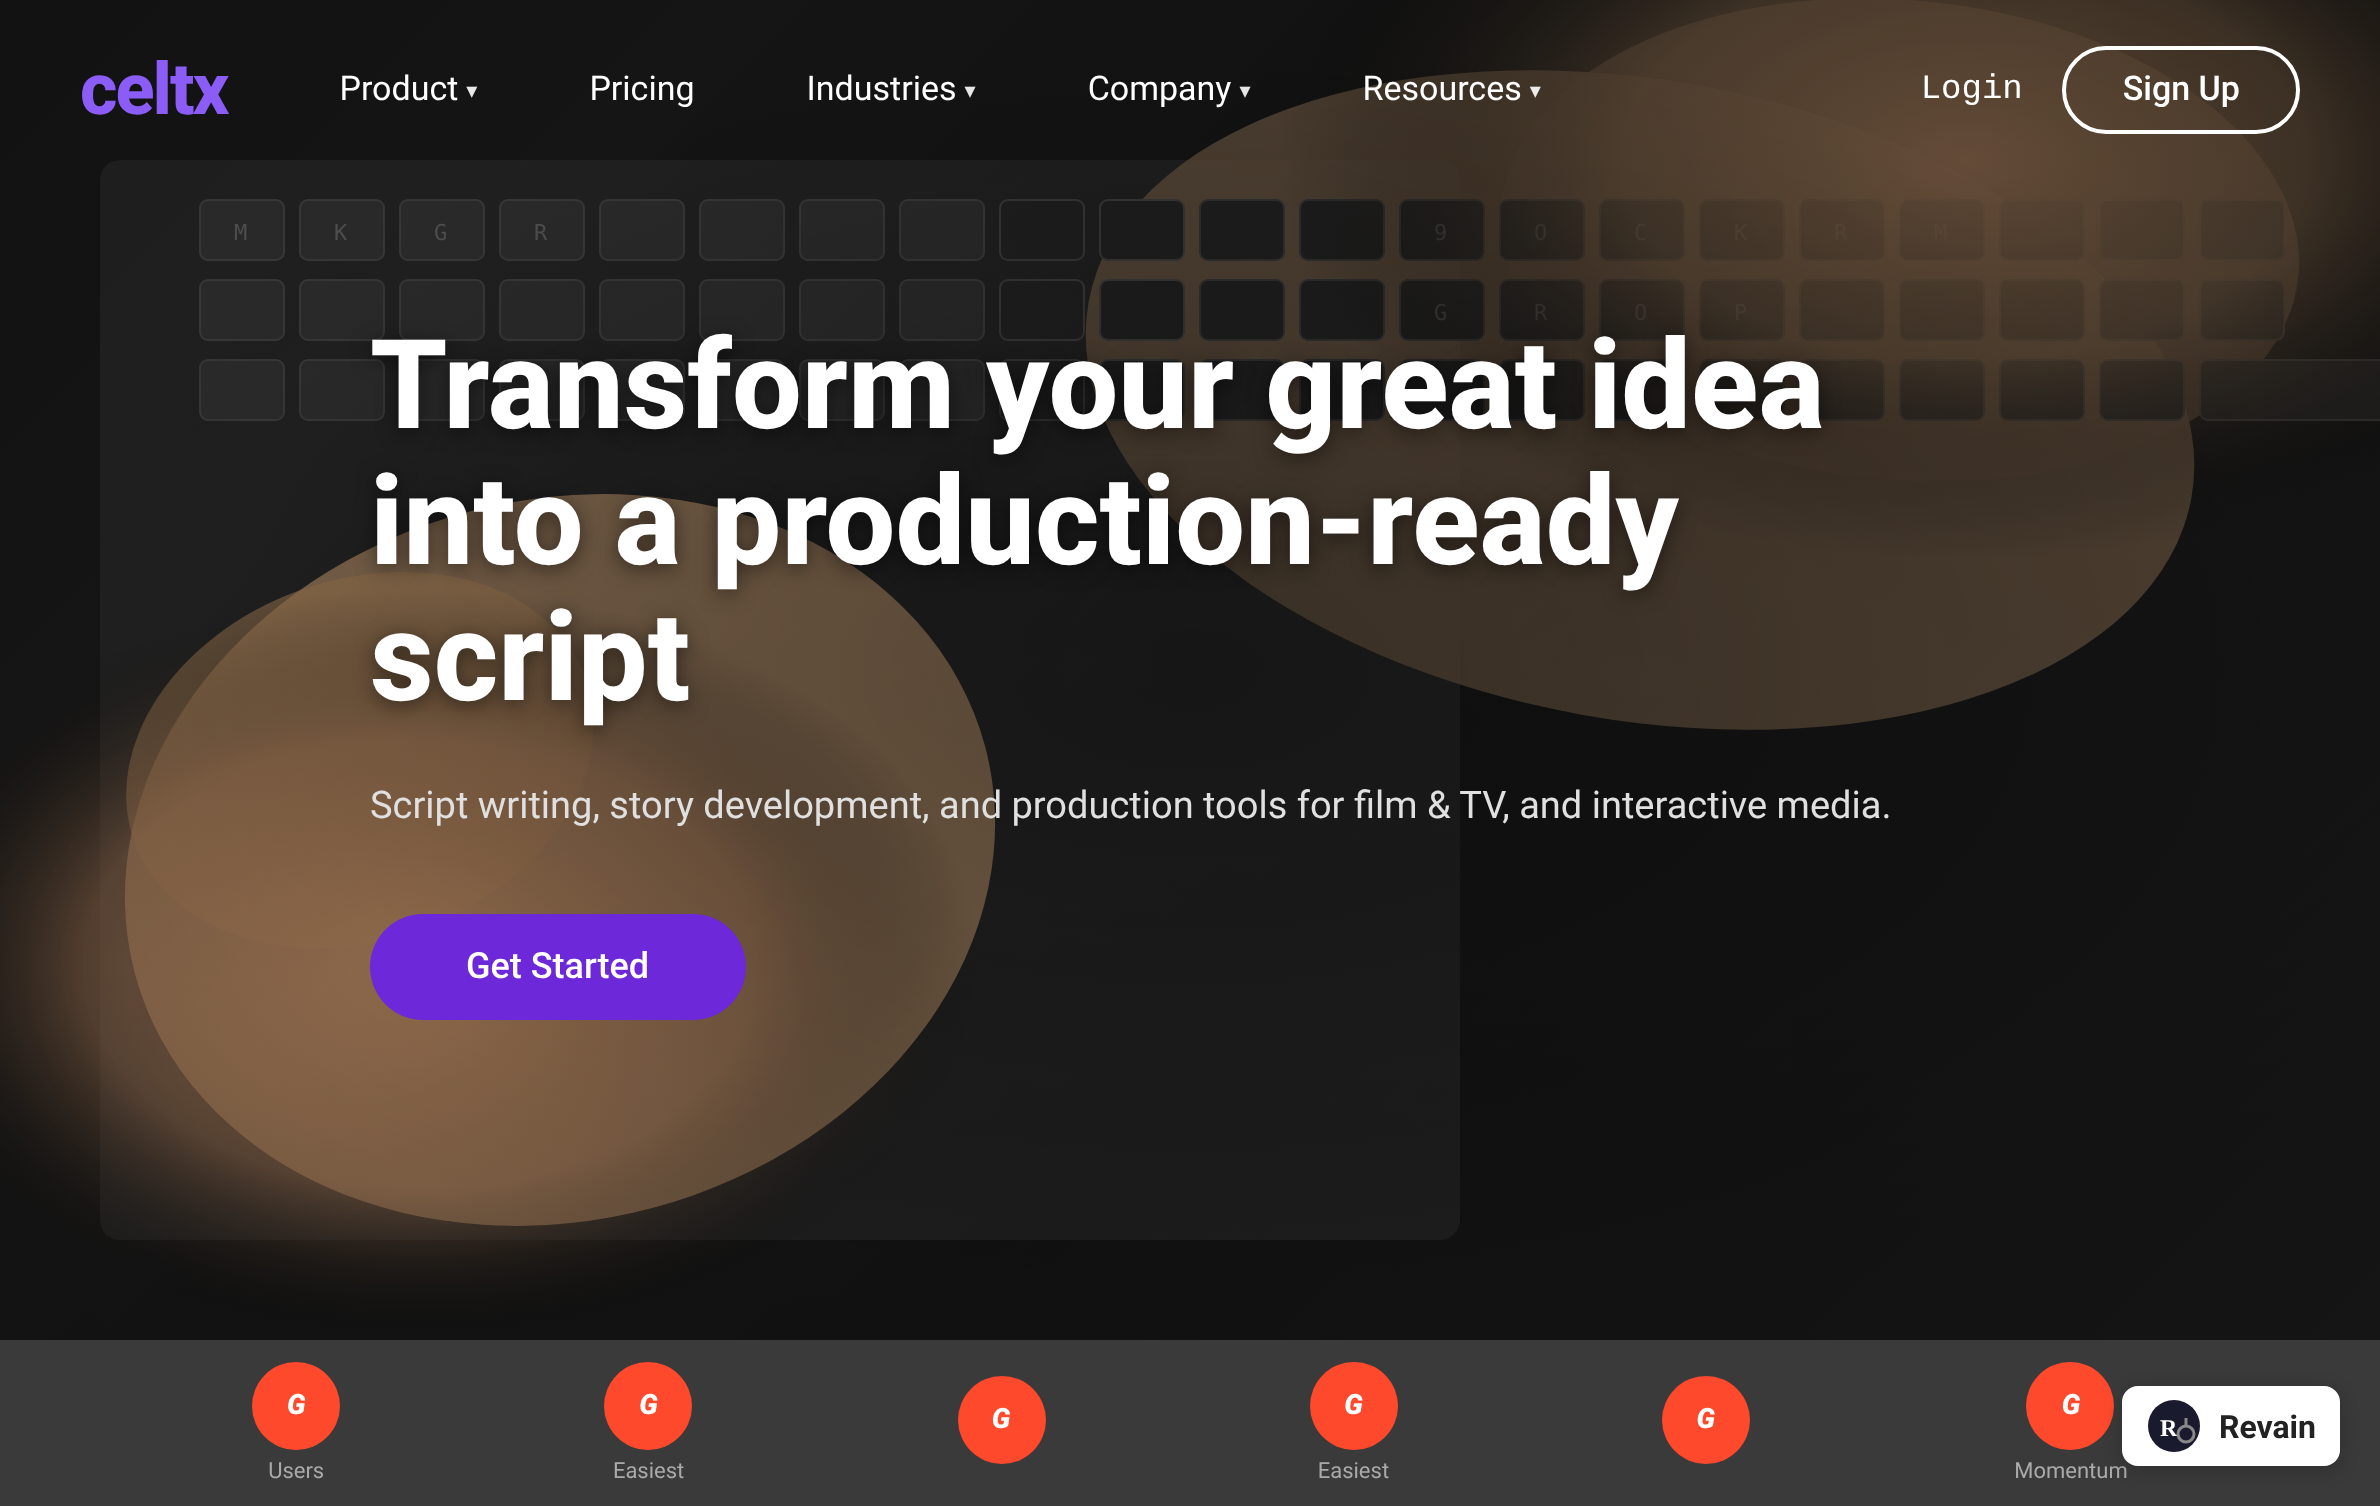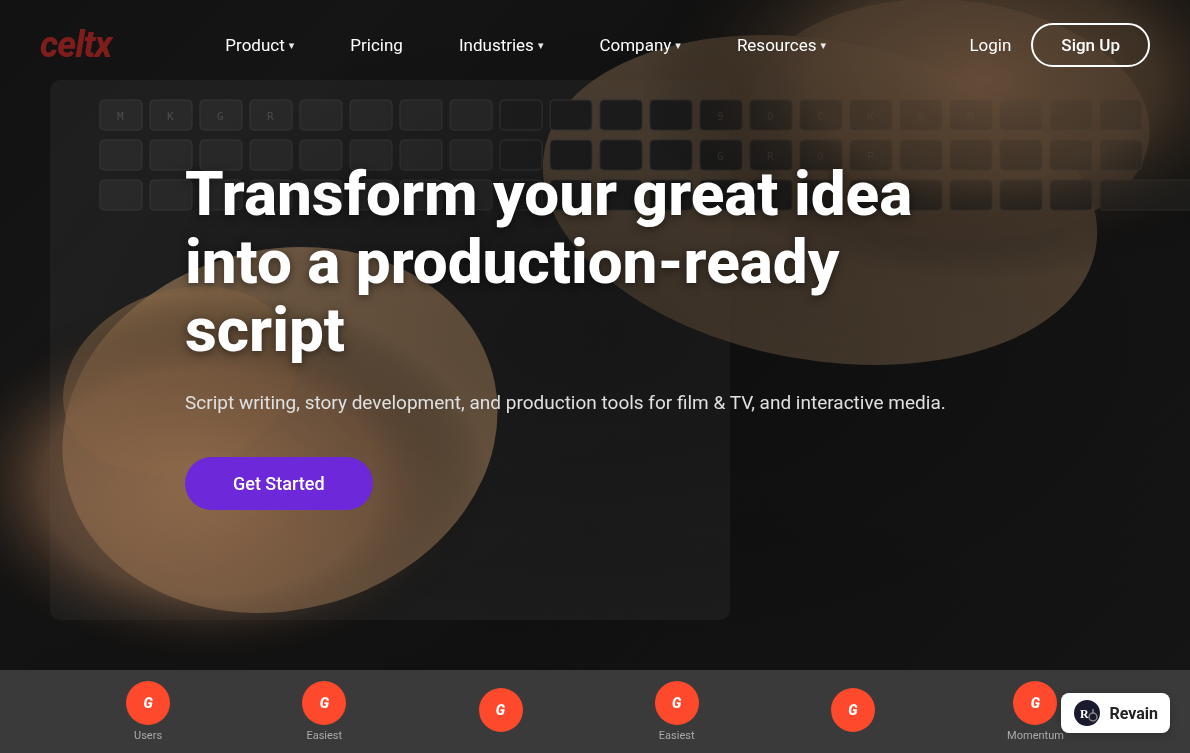--- a/index.html
+++ b/index.html
@@ -24,25 +24,24 @@
       display: flex;
       align-items: center;
       padding: 0 40px;
       height: 90px;
       background: transparent;
     }
 
     .logo {
       font-size: 36px;
       font-weight: 800;
-      color: #7f1d1d;
+      color: #8b5cf6;
       letter-spacing: -1px;
       text-decoration: none;
-      margin-right: 94px;
-      font-style: italic;
+      margin-right: 36px;
     }
 
     .nav-links {
       display: flex;
       gap: 16px;
       flex: 1;
     }
 
     .nav-item {
       display: flex;
@@ -67,20 +66,21 @@
       align-items: center;
       gap: 20px;
     }
 
     .nav-login {
       color: #ffffff;
       font-size: 17px;
       font-weight: 400;
       cursor: pointer;
       text-decoration: none;
+      font-family: Liberation Mono, monospace;
     }
 
     .nav-signup {
       color: #ffffff;
       font-size: 17px;
       font-weight: 500;
       border: 2px solid #ffffff;
       border-radius: 30px;
       padding: 10px 28px;
       cursor: pointer;

